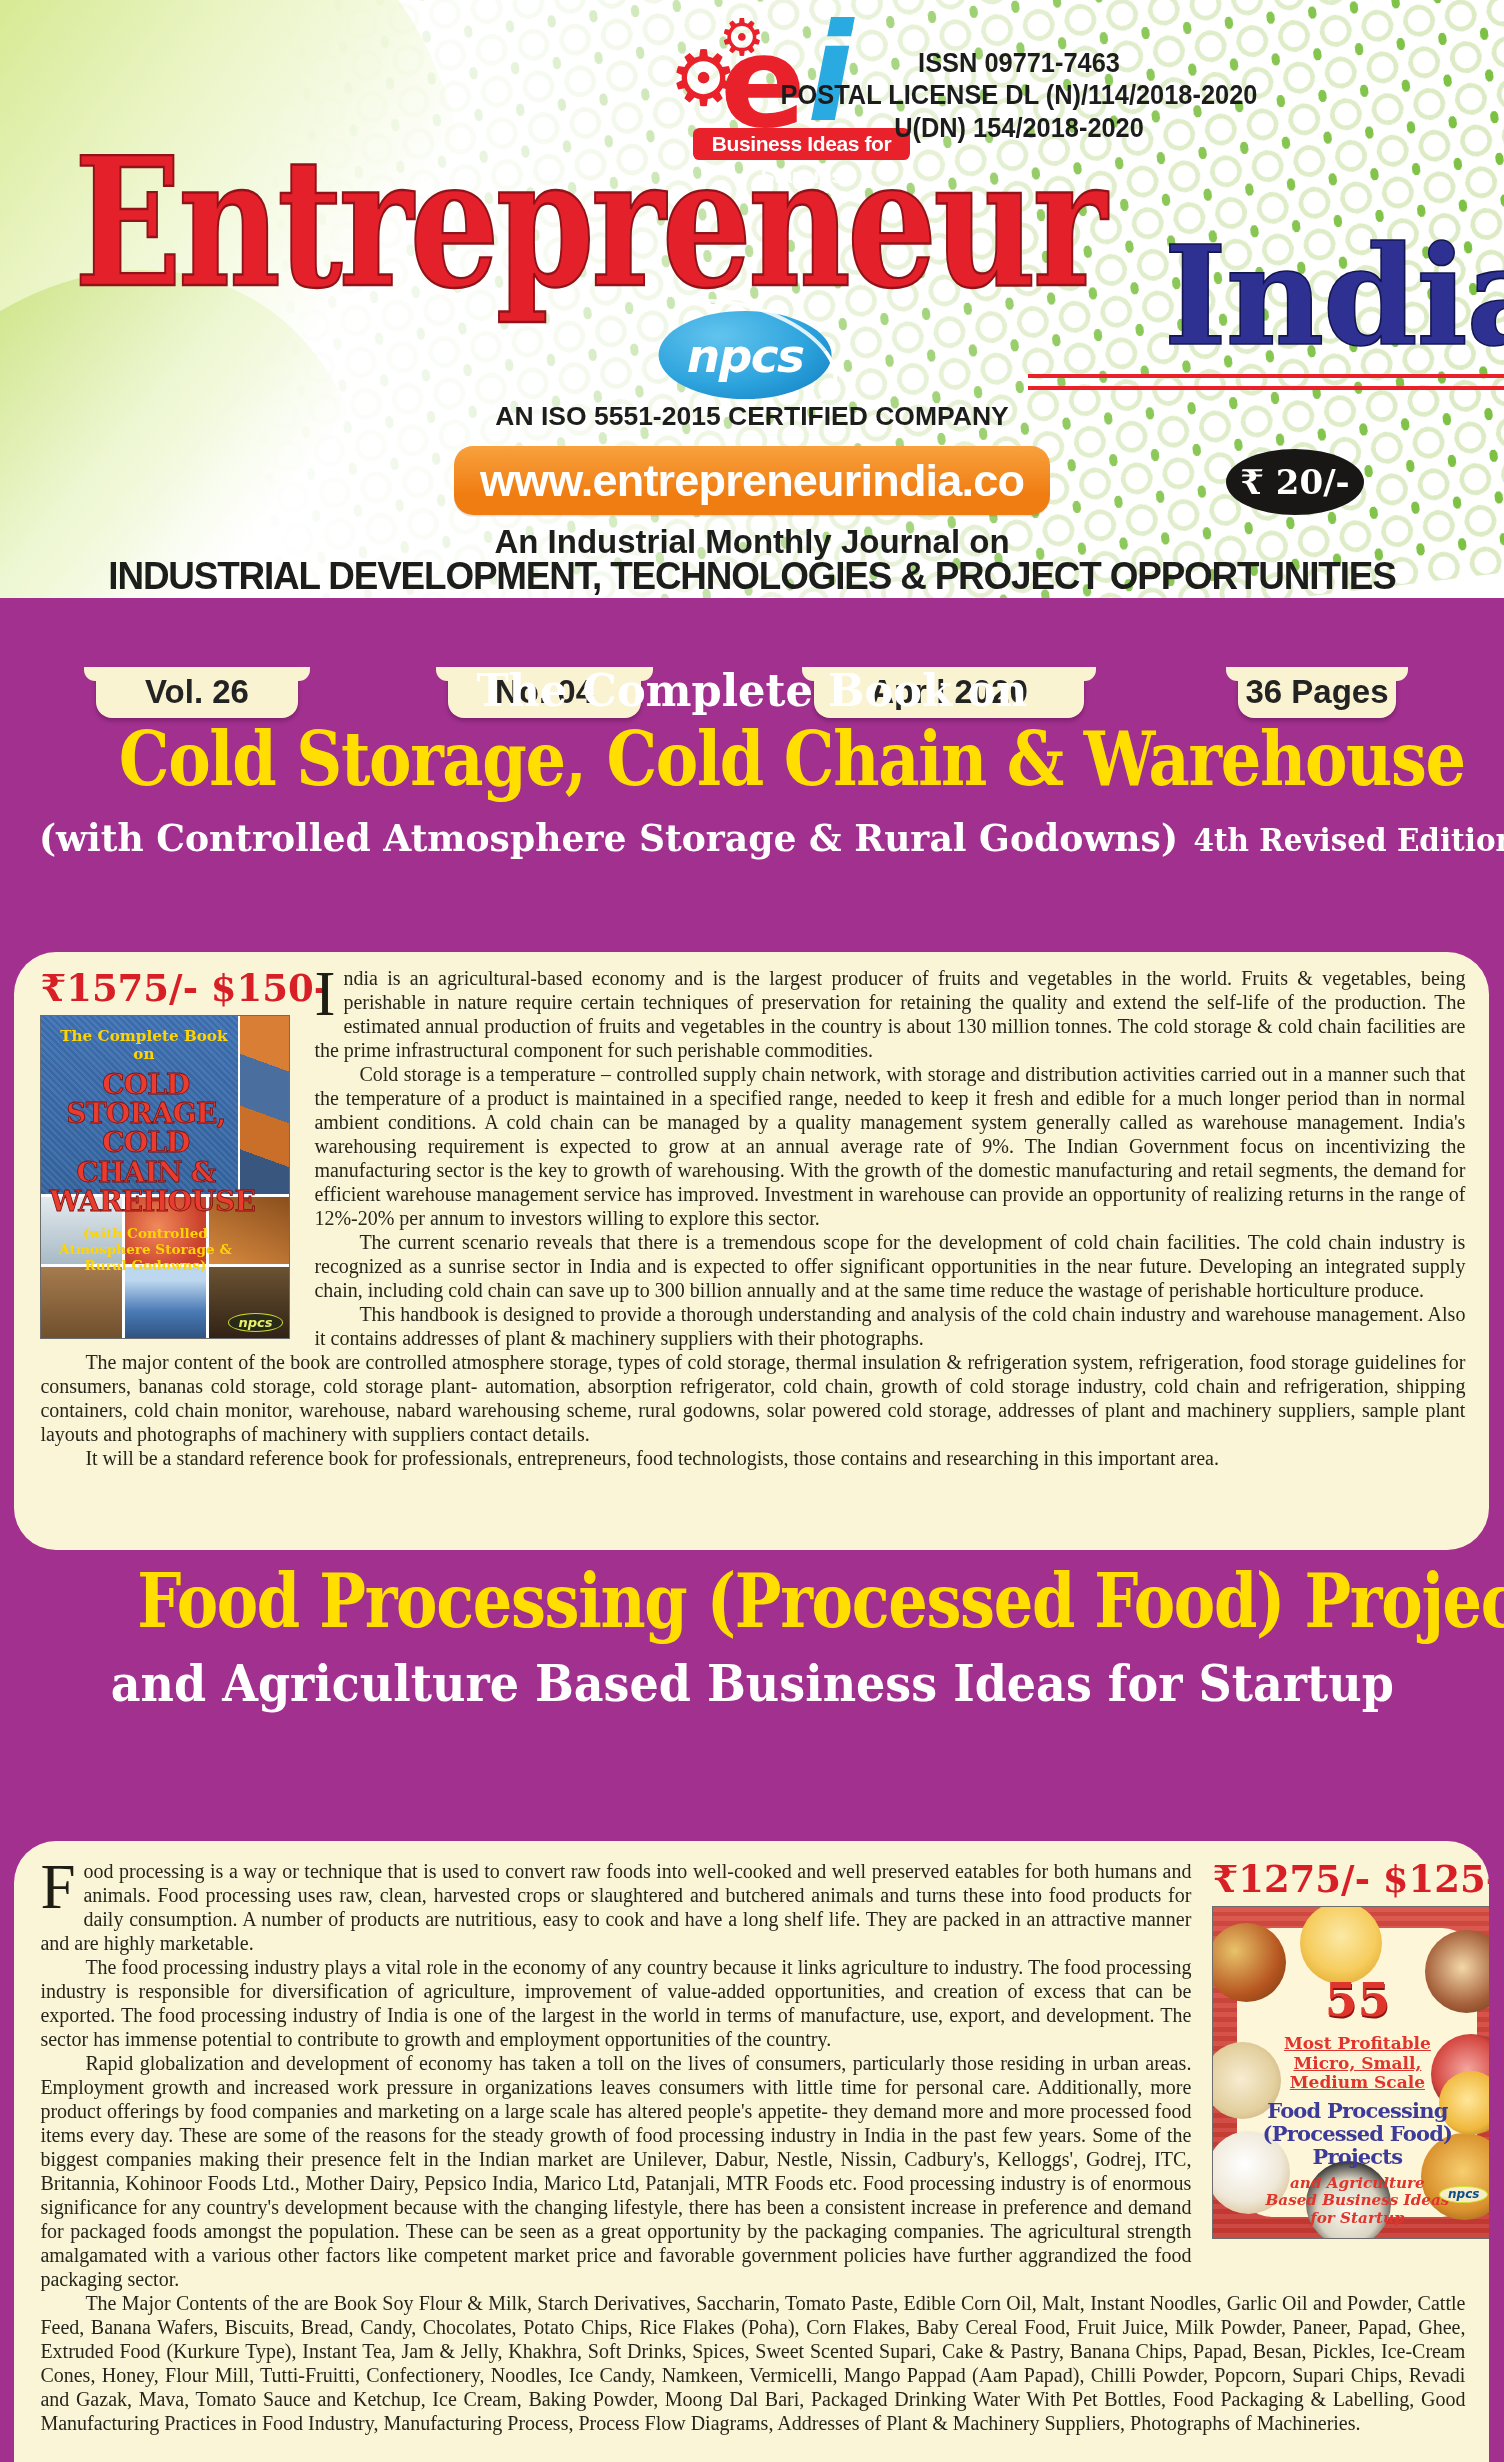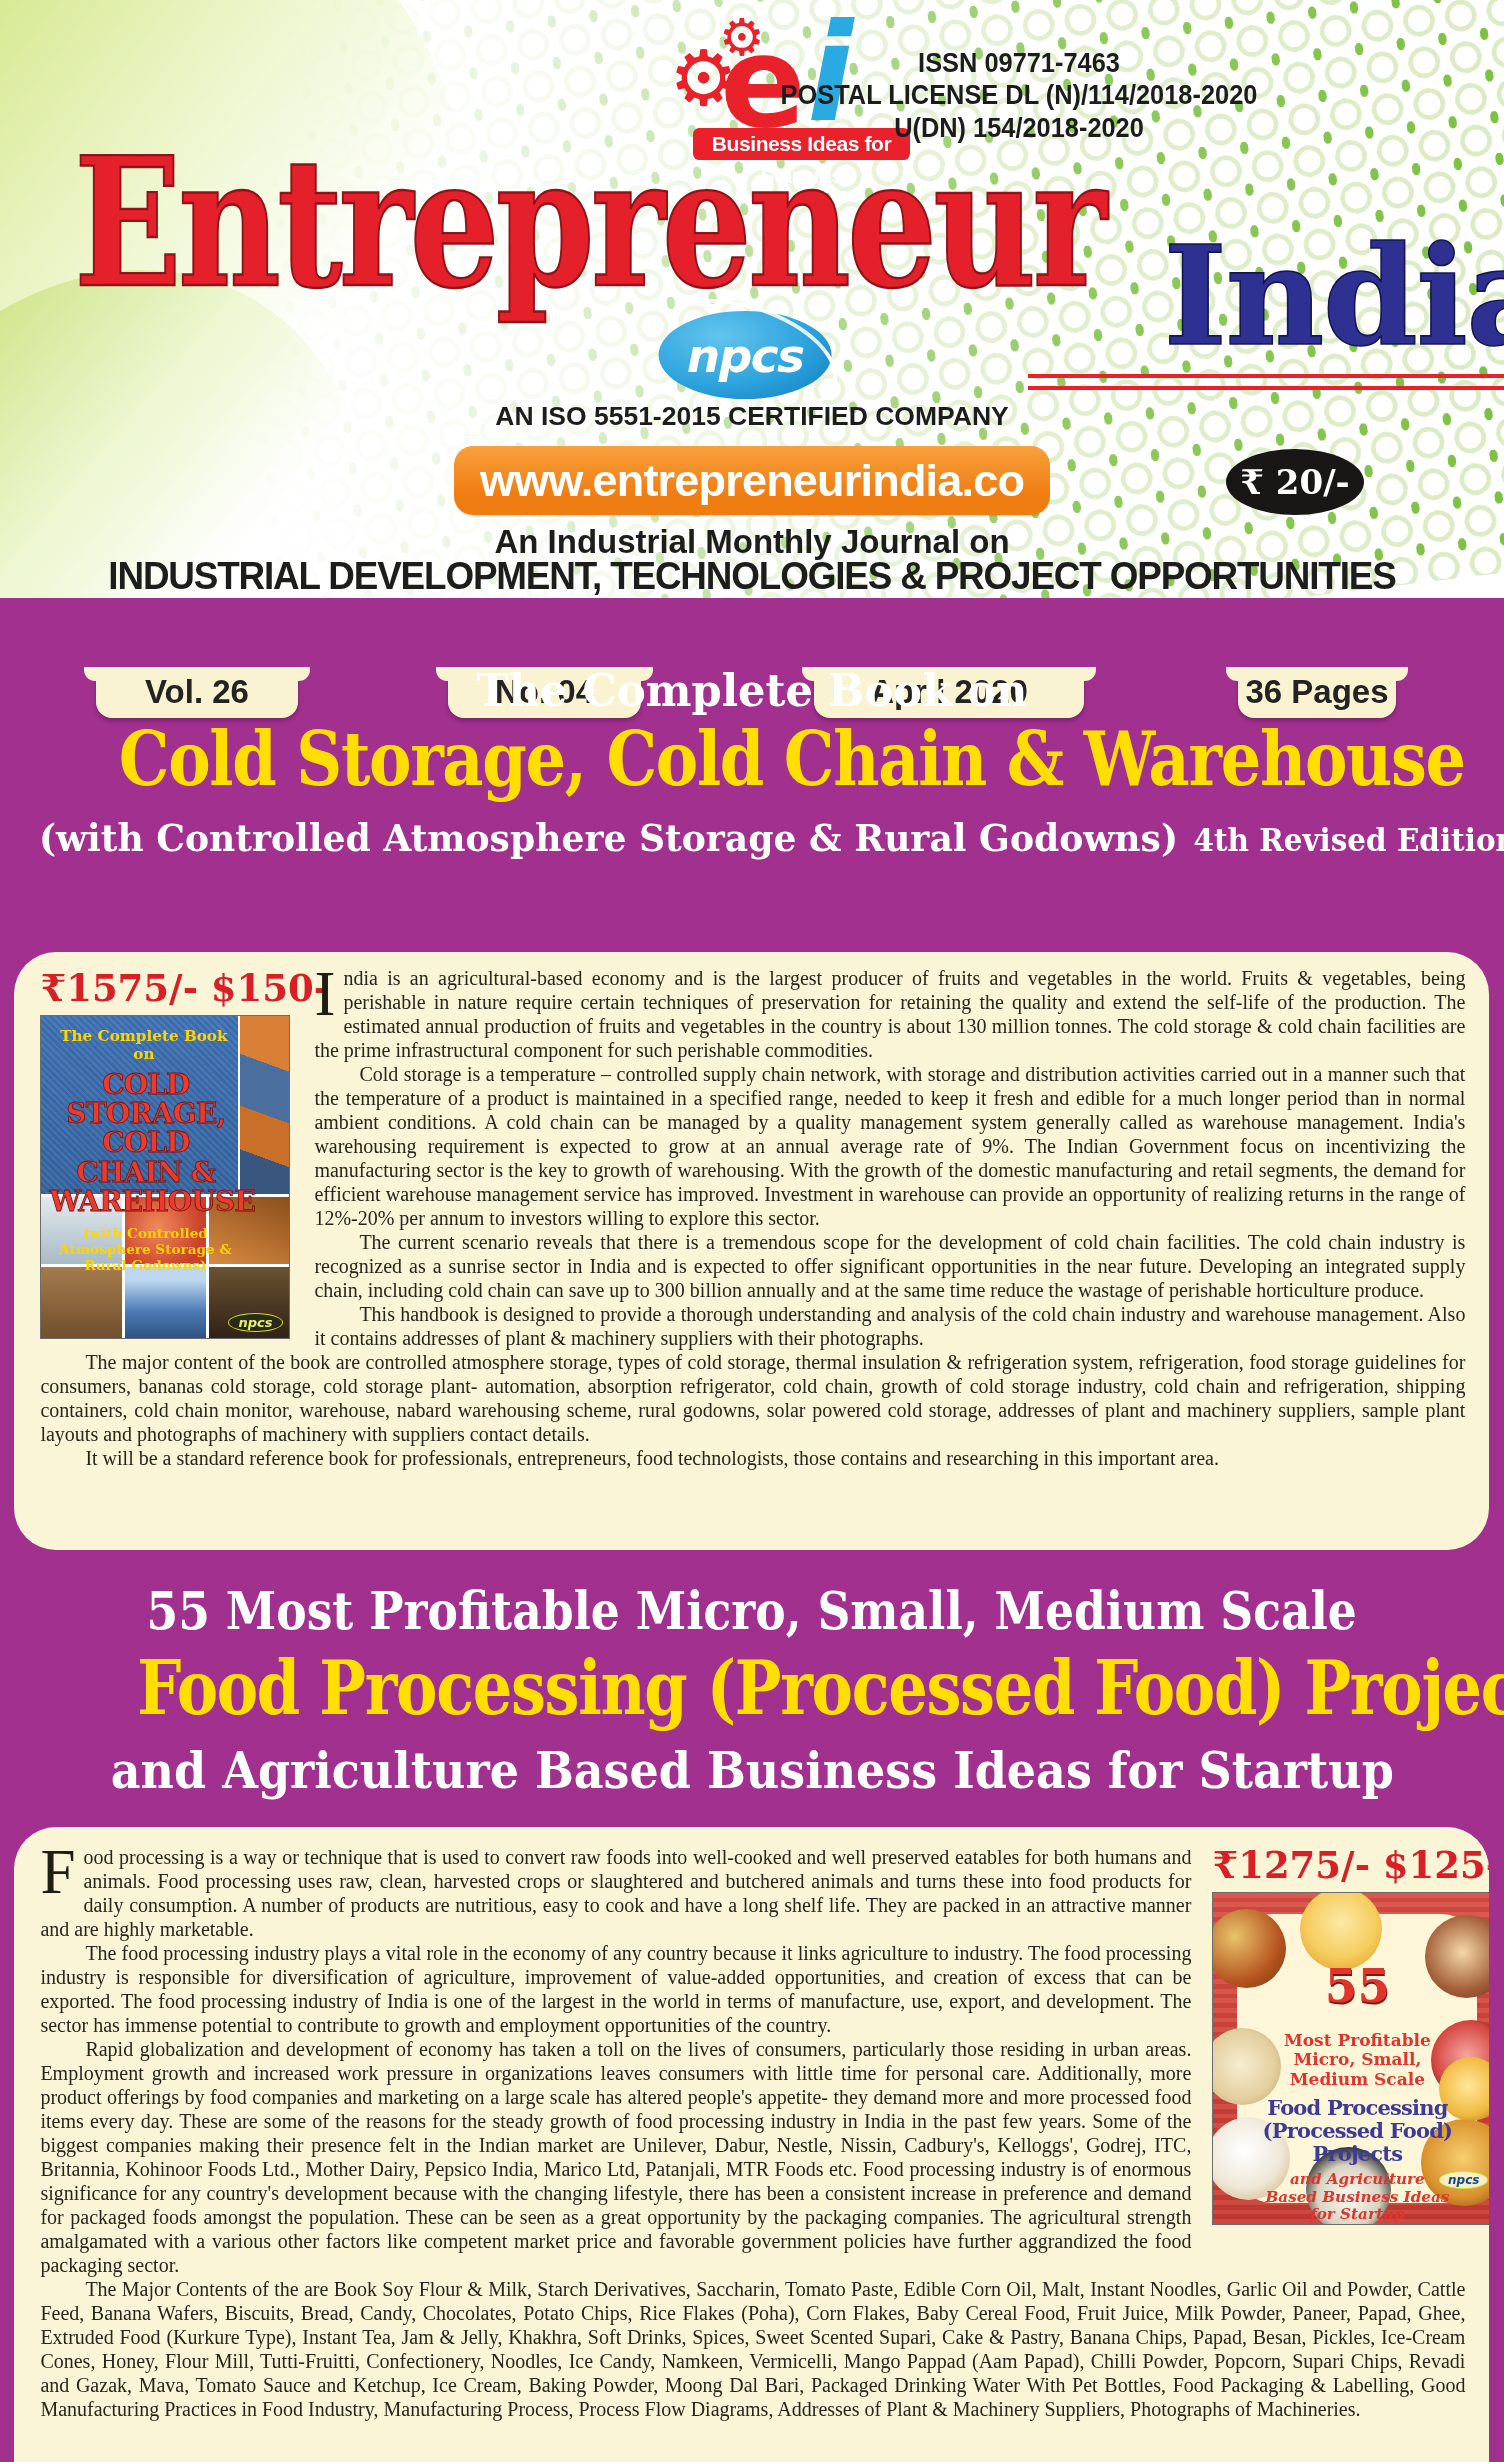--- a/index.html
+++ b/index.html
@@ -145,21 +145,21 @@
   .cc2 { left:87px; top:-4.8px;    width:82px; height:82px; background:radial-gradient(circle at 50% 42%, #fbe9a6, #f6cd5e 55%, #d99a1d); }
   .cc3 { right:-6.4px; top:22.5px;    width:83px; height:83px; background:radial-gradient(circle at 45% 45%, #f3d8a8, #a5603a 58%, #5d2f16); }
   .cc4 { left:-9.6px; top:135px;   width:77px;  height:77px;  background:radial-gradient(circle at 48% 48%, #f7edd2, #e3cf9e 60%, #b59a67); }
   .cc5 { right:-9.6px; top:127px;  width:80px; height:80px; background:radial-gradient(circle at 45% 45%, #f4a7a0, #d4453f 55%, #1d1d1d 82%); }
   .cc6 { left:-6.4px;  bottom:24px; width:83px; height:83px; background:radial-gradient(circle at 45% 40%, #ffffff, #efe8d8 55%, #caa86c); }
   .cc7 { left:93px; bottom:-8px; width:85px; height:85px; background:radial-gradient(circle at 50% 58%, #fdfdf2, #d9d3c2 48%, #232323 78%); }
   .cc8 { right:-6.4px; bottom:17.7px; width:87px; height:87px; background:radial-gradient(circle at 48% 44%, #f7ce6f, #d9912c 60%, #7a4712); }
   .cc9 { right:-1.6px; bottom:103px; width:64px; height:64px; background:radial-gradient(circle at 45% 45%, #ffe79a, #f0b83c 60%, #8a5a16); }
   .c2-text { position:relative; z-index:2; text-align:center; padding-top:69px; }
   .c2-n55 { font:bold 47px/1 "DejaVu Serif",serif; color:#e0352c; text-shadow:0.8px 1.6px 0 #8c1212; }
-  .c2-l1 { margin-top:22px; padding:0 47px; font:bold 17px/1.15 "DejaVu Serif",serif; color:#e0352c; }
+  .c2-l1 { margin-top:11px; padding:0 47px; font:bold 17px/1.15 "DejaVu Serif",serif; color:#e0352c;text-decoration:underline; }
   .c2-title { margin-top:6.4px; padding:0 35px; font:bold 21px/1.1 "DejaVu Serif",serif; color:#3c3b99; letter-spacing:-0.8px; }
   .c2-l2 { margin-top:6.4px; padding:0 50px; font:bold italic 15.2px/1.15 "DejaVu Serif",serif; color:#e0352c; }
   .npcs-mini2 { position:absolute; right:13px; bottom:35px; z-index:3; padding:0.8px 8px; border:1.6px solid #cde32d;
     border-radius:50%; background:rgba(250,250,225,.85); color:#0d4d86; font:bold italic 12px "DejaVu Sans",sans-serif; }
 </style>
 </head>
 <body>
 
 <div class="page">
 
@@ -246,23 +246,20 @@
 
     <p class="para noind"><span class="dropcap">I</span><span>ndia is an agricultural-based economy and is the largest producer of fruits and vegetables in the world. Fruits &amp; vegetables, being perishable in nature require certain techniques of preservation for retaining the quality and extend the self-life of the production. The estimated annual production of fruits and vegetables in the country is about 130 million tonnes. The cold storage &amp; cold chain facilities are the prime infrastructural component for such perishable commodities.</span></p>
     <p class="para">Cold storage is a temperature – controlled supply chain network, with storage and distribution activities carried out in a manner such that the temperature of a product is maintained in a specified range, needed to keep it fresh and edible for a much longer period than in normal ambient conditions. A cold chain can be managed by a quality management system generally called as warehouse management. India's warehousing requirement is expected to grow at an annual average rate of 9%. The Indian Government focus on incentivizing the manufacturing sector is the key to growth of warehousing. With the growth of the domestic manufacturing and retail segments, the demand for efficient warehouse management service has improved. Investment in warehouse can provide an opportunity of realizing returns in the range of 12%-20% per annum to investors willing to explore this sector.</p>
     <p class="para">The current scenario reveals that there is a tremendous scope for the development of cold chain facilities. The cold chain industry is recognized as a sunrise sector in India and is expected to offer significant opportunities in the near future. Developing an integrated supply chain, including cold chain can save up to 300 billion annually and at the same time reduce the wastage of perishable horticulture produce.</p>
     <p class="para">This handbook is designed to provide a thorough understanding and analysis of the cold chain industry and warehouse management. Also it contains addresses of plant &amp; machinery suppliers with their photographs.</p>
     <p class="para">The major content of the book are controlled atmosphere storage, types of cold storage, thermal insulation &amp; refrigeration system, refrigeration, food storage guidelines for consumers, bananas cold storage, cold storage plant- automation, absorption refrigerator, cold chain, growth of cold storage industry, cold chain and refrigeration, shipping containers, cold chain monitor, warehouse, nabard warehousing scheme, rural godowns, solar powered cold storage, addresses of plant and machinery suppliers, sample plant layouts and photographs of machinery with suppliers contact details.</p>
     <p class="para">It will be a standard reference book for professionals, entrepreneurs, food technologists, those contains and researching in this important area.</p>
   </section>
 
   <section class="band2">
-    <div class="kicker2">
-      <span class="cond" style="transform:scaleX(.86)">55 Most Profitable Micro, Small, Medium Scale</span>
-    </div>
     <div class="title2">
       <span class="cond" style="transform:scaleX(.84)">Food Processing (Processed Food) Projects</span>
     </div>
     <div class="sub2">
       <span class="cond" style="transform:scaleX(.92)">and Agriculture Based Business Ideas for Startup</span>
     </div>
   </section>
 
   <section class="cream box2">
     <div class="bk2">

